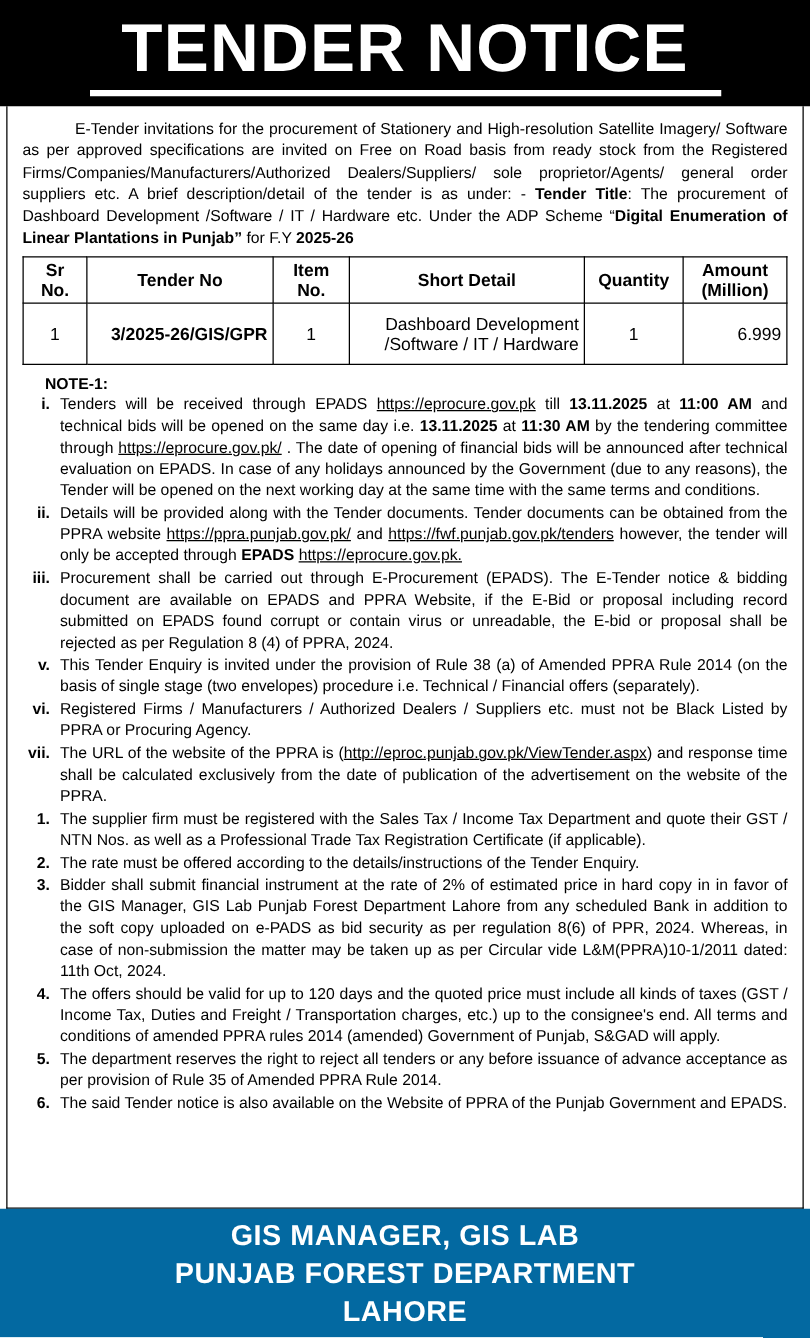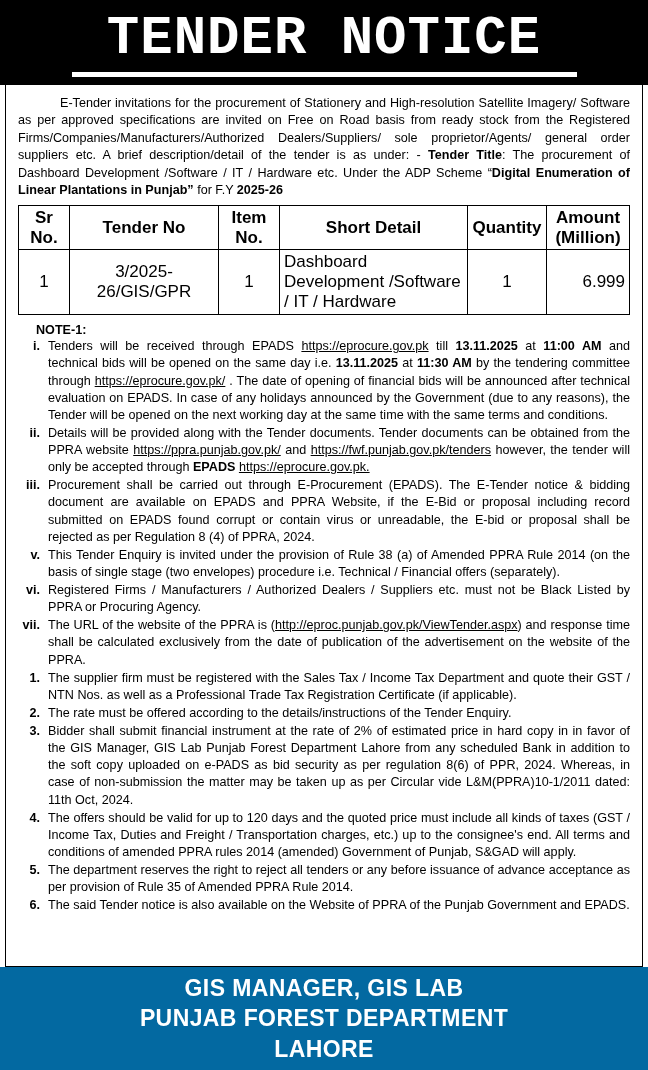--- a/index.html
+++ b/index.html
@@ -30,21 +30,21 @@
     justify-content: center;
     padding-top: 4px;
     box-sizing: border-box;
   }
   .header-title {
     color: #ffffff;
     font-size: 54px;
     font-weight: bold;
     letter-spacing: 1px;
     line-height: 1;
-    font-family: Liberation Mono, monospace;
+    font-family: Liberation Sans, sans-serif;
     text-align: center;
   }
   .header-rule {
     width: 505px;
     height: 5px;
     background: #ffffff;
     margin-top: 6px;
   }
 
   
@@ -66,37 +66,37 @@
     margin: 0 0 6px 0;
   }
   .b { font-weight: bold; }
   .u { text-decoration: underline; }
   .bu { font-weight: normal; text-decoration: underline; }
 
   
   table.tender {
     border-collapse: collapse;
     width: 100%;
-    font-size: 17px;
+    font-size: 14px;
     margin: 2px 0 8px 0;
   }
   table.tender th, table.tender td {
     border: 1px solid #000000;
     padding: 2px 4px;
     vertical-align: middle;
   }
   table.tender th {
     text-align: center;
     font-weight: bold;
     line-height: 1.15;
   }
   .c-sr     { width: 42px;  text-align: center; }
-  .c-tender { width: 140px; text-align: center; font-weight: normal; }
+  .c-tender { width: 140px; text-align: right; font-weight: bold; }
   .c-item   { width: 52px;  text-align: center; }
-  .c-detail { text-align: left; }
+  .c-detail { text-align: right; }
   .c-qty    { width: 70px;  text-align: center; }
   .c-amt    { width: 74px;  text-align: right; }
   table.tender td.row-cell { height: 44px; }
 
   
   .note-head {
     font-size: 12.6px;
     font-weight: bold;
     margin: 2px 0 1px 18px;
   }

